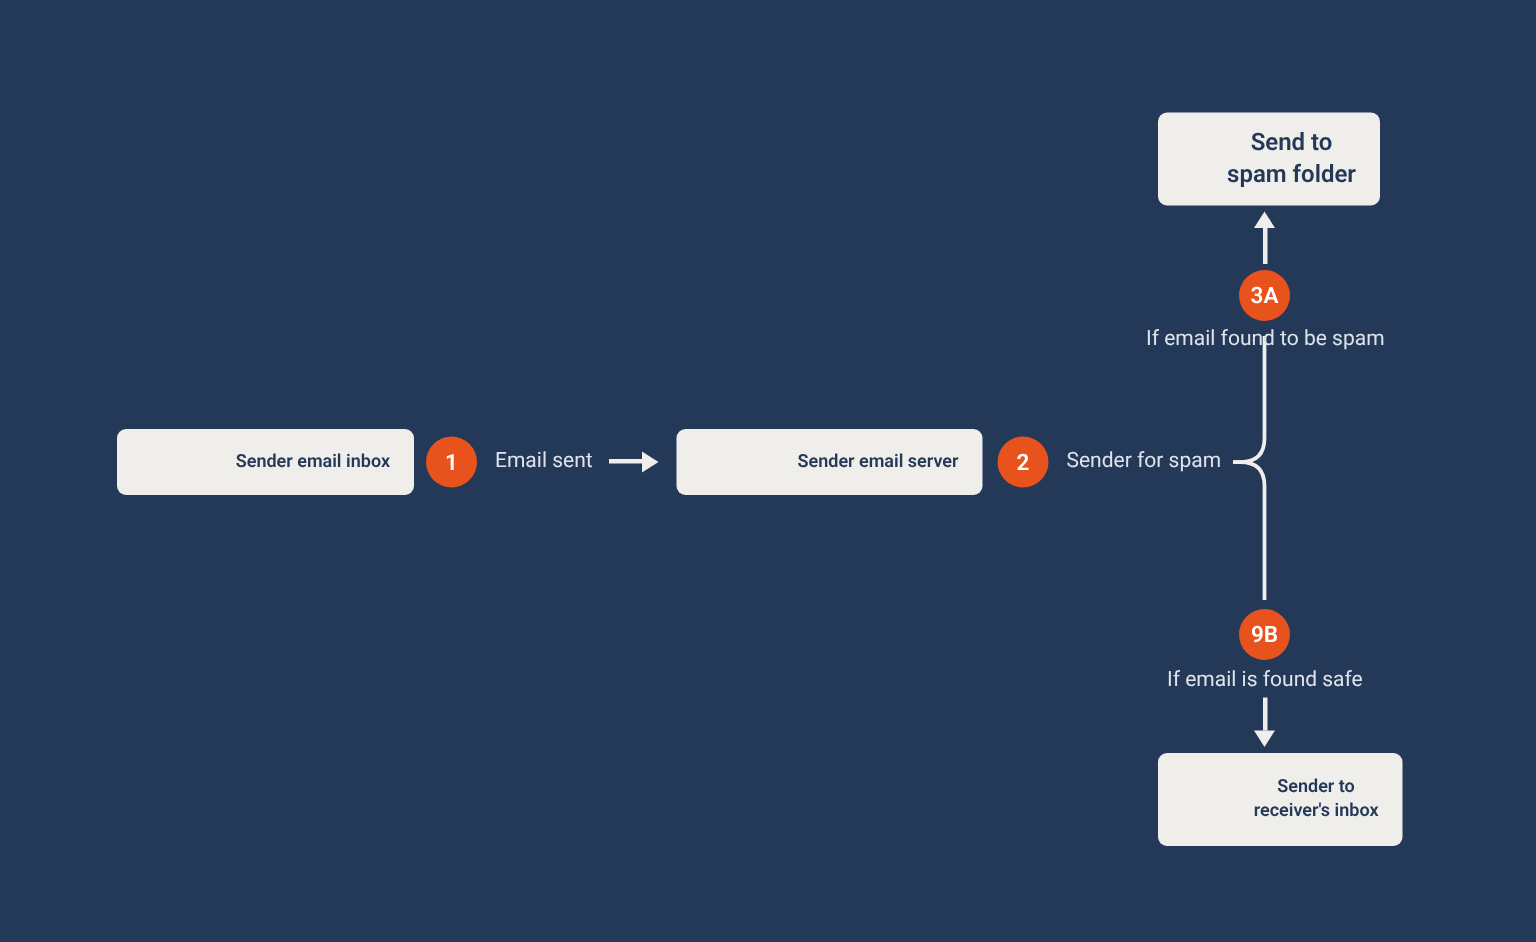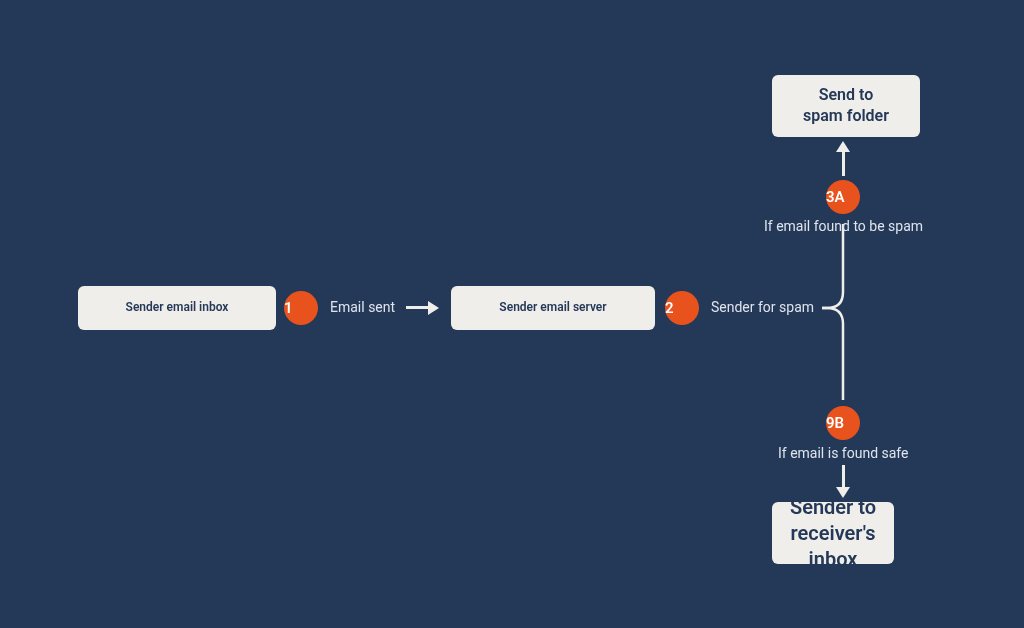--- a/index.html
+++ b/index.html
@@ -13,36 +13,37 @@
     }
     .container { position: relative; width: 100%; height: 100%; }
     .box {
       position: absolute;
       background: #f0eeeb;
       border-radius: 6px;
       color: #243858;
       font-weight: 600;
       display: flex;
       align-items: center;
-      justify-content: center;
+      justify-content: flex-end;
       text-align: center;
       line-height: 1.3;
       padding: 10px 16px;
     }
     .badge {
       position: absolute;
       width: 34px;
       height: 34px;
       border-radius: 50%;
       background: #e8521d;
       color: #fff;
       font-weight: 600;
       font-size: 15px;
       display: flex;
       align-items: center;
+      justify-content: center;
     }
     .label {
       position: absolute;
       color: #dfe4ec;
       font-size: 14px;
       white-space: nowrap;
     }
     .arrow-line {
       position: absolute;
       background: #f0eeeb;
@@ -130,18 +131,18 @@
 
   <div class="badge" style="left:826px; top:406px;">
     <span>9B</span>
   </div>
 
   <div class="label" style="left:778px; top:445px;">If email is found safe</div>
 
   <div class="arrow-line" style="left:842px; top:465px; width:2.5px; height:22px;"></div>
   <div class="arrow-head down" style="left:836px; top:487px;"></div>
 
-  <div class="box" style="left:772px; top:502px; width:122px; height:62px; font-size:20px; white-space:pre-line;">
+  <div class="box" style="left:772px; top:502px; width:163px; height:62px; font-size:12px; white-space:pre-line;">
     <span>Sender to
 receiver's inbox</span>
   </div>
 
 </div>
 
 </body></html>

